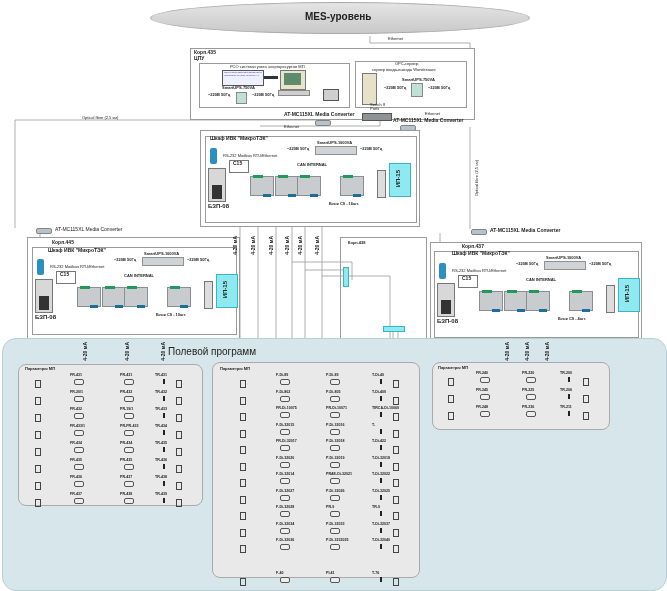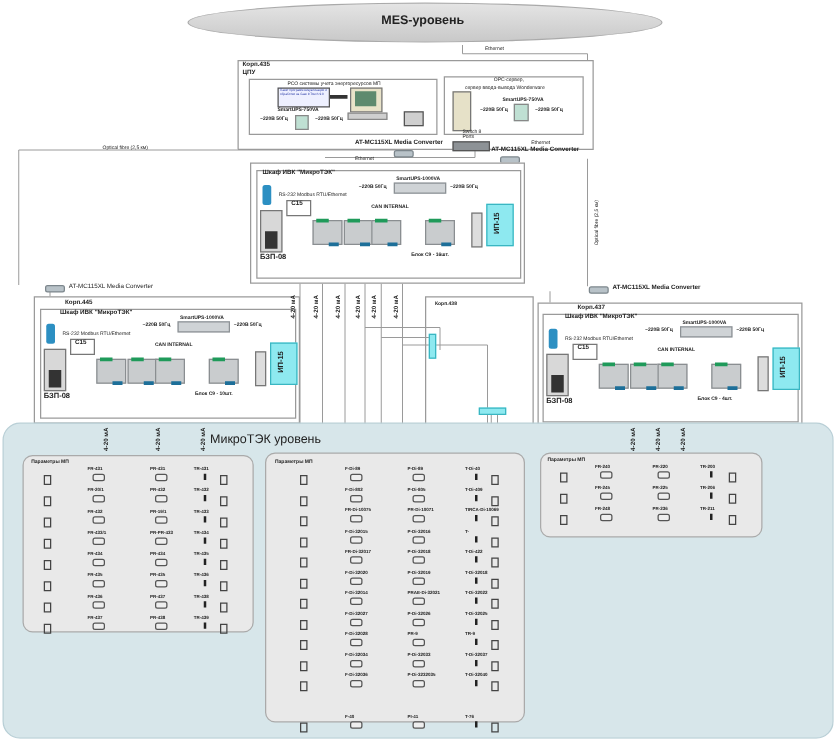--- a/index.html
+++ b/index.html
@@ -144,21 +144,21 @@
   <div class="t small" style="left:462px;top:244px;font-weight:bold;">Корп.437</div>
   <div class="box" style="left:434px;top:251px;width:203px;height:85px;"></div>
   <div class="t small" style="left:452px;top:251px;font-weight:bold;">Шкаф ИВК "МикроТЭК"</div>
 
   <div class="box" style="left:340px;top:237px;width:85px;height:104px;background:transparent;"></div>
   <div class="t tiny" style="left:348px;top:241px;font-weight:bold;">Корп.438</div>
   <div class="cyan" style="left:343px;top:267px;width:4px;height:18px;"></div>
   <div class="cyan" style="left:383px;top:326px;width:20px;height:4px;"></div>
 
   <div class="field" style="left:2px;top:338px;width:663px;height:251px;"></div>
-  <div class="t" style="left:168px;top:347px;font-size:10px;">МикроТЭК уровень</div>
+  <div class="t" style="left:168px;top:347px;font-size:10px;">Полевой программ</div>
 
   <div class="panel" style="left:18px;top:364px;width:183px;height:140px;"></div>
   <div class="t tiny" style="left:25px;top:367px;font-weight:bold;">Параметры МП</div>
 
   <div class="panel" style="left:212px;top:362px;width:206px;height:214px;"></div>
   <div class="t tiny" style="left:220px;top:367px;font-weight:bold;">Параметры МП</div>
 
   <div class="panel" style="left:432px;top:362px;width:176px;height:66px;"></div>
   <div class="t tiny" style="left:438px;top:366px;font-weight:bold;">Параметры МП</div>
 

